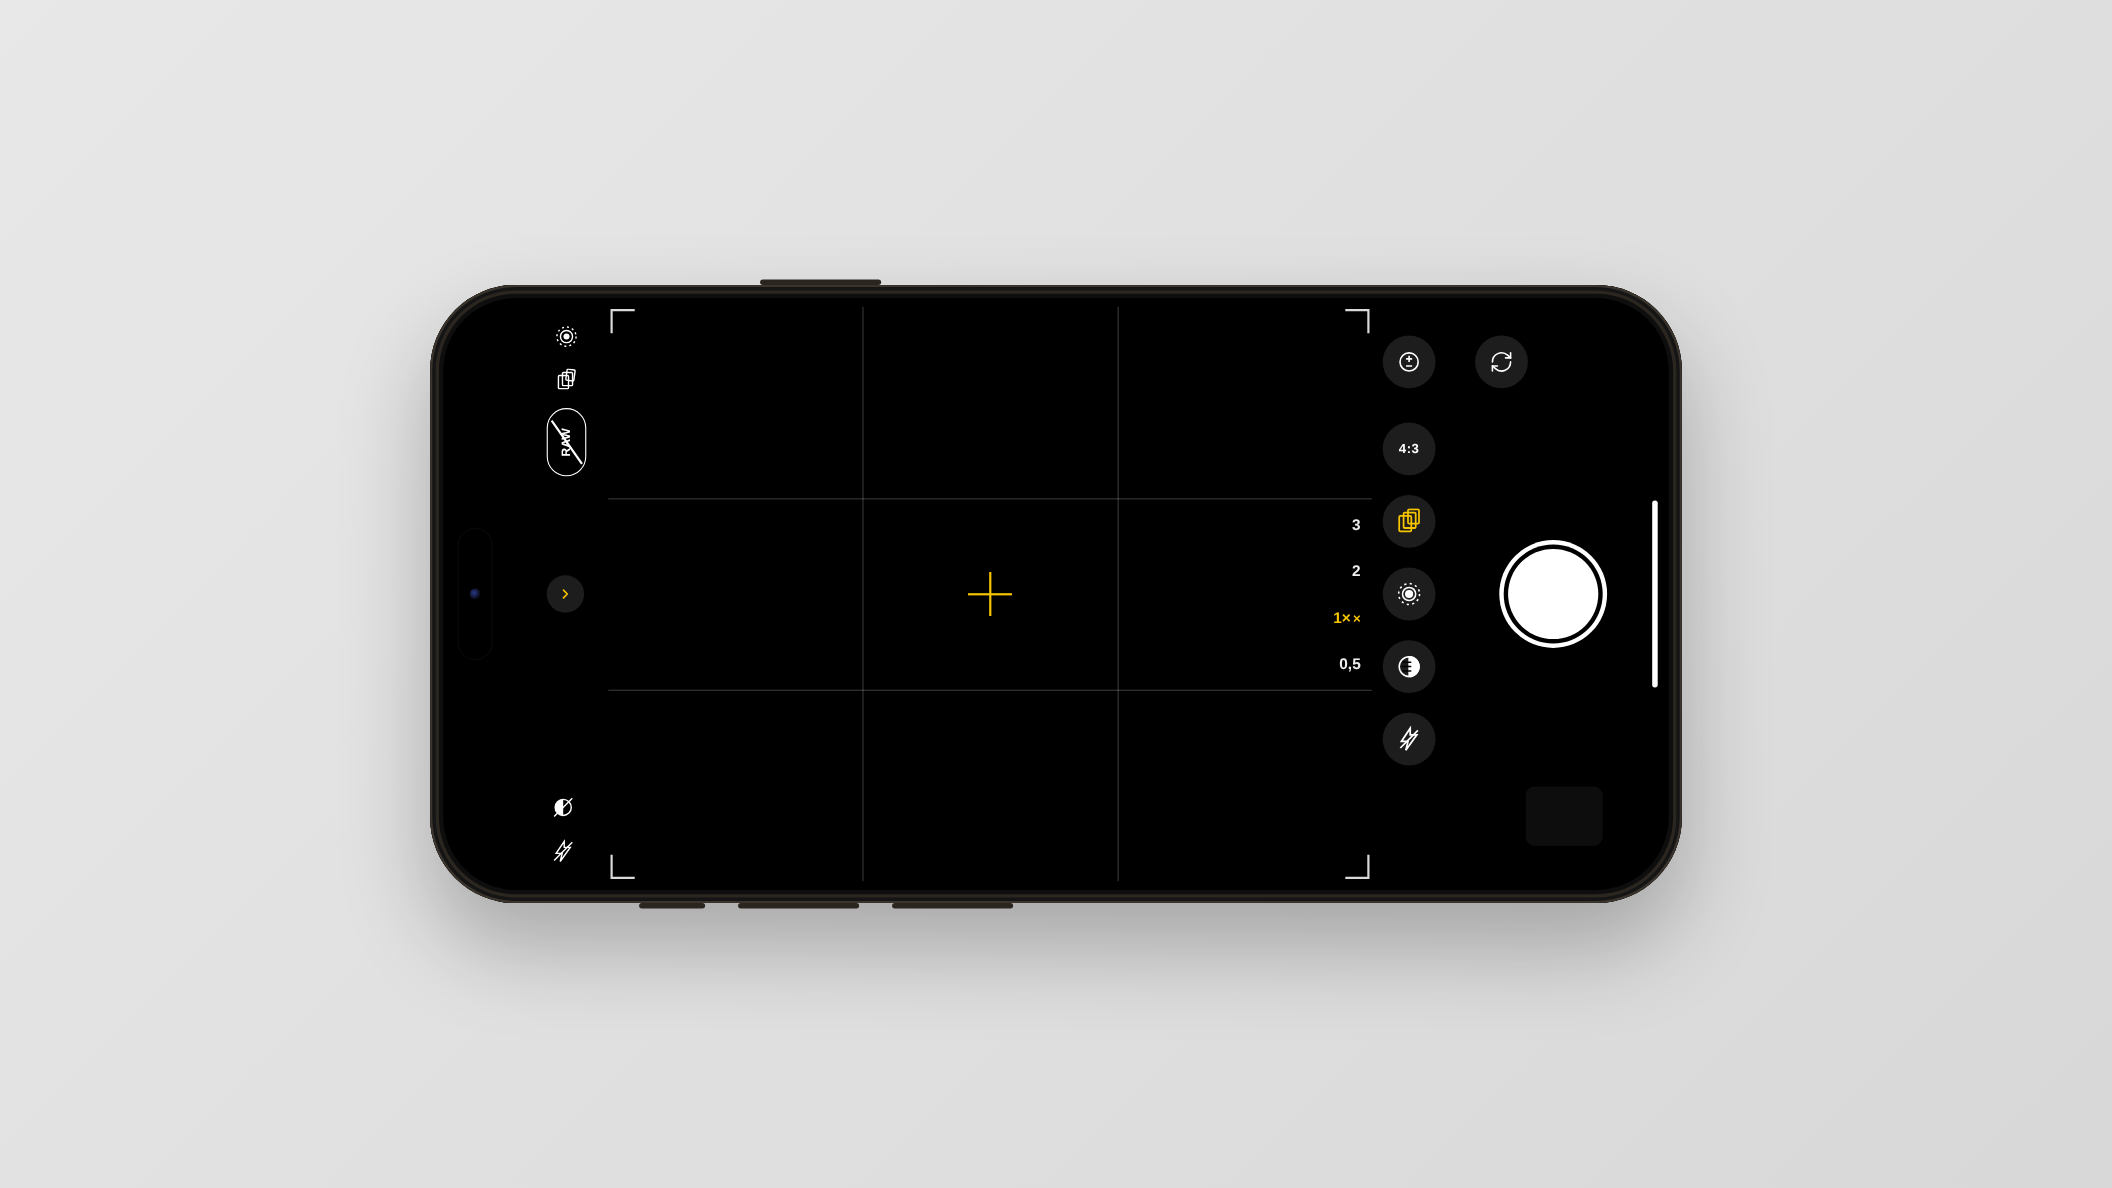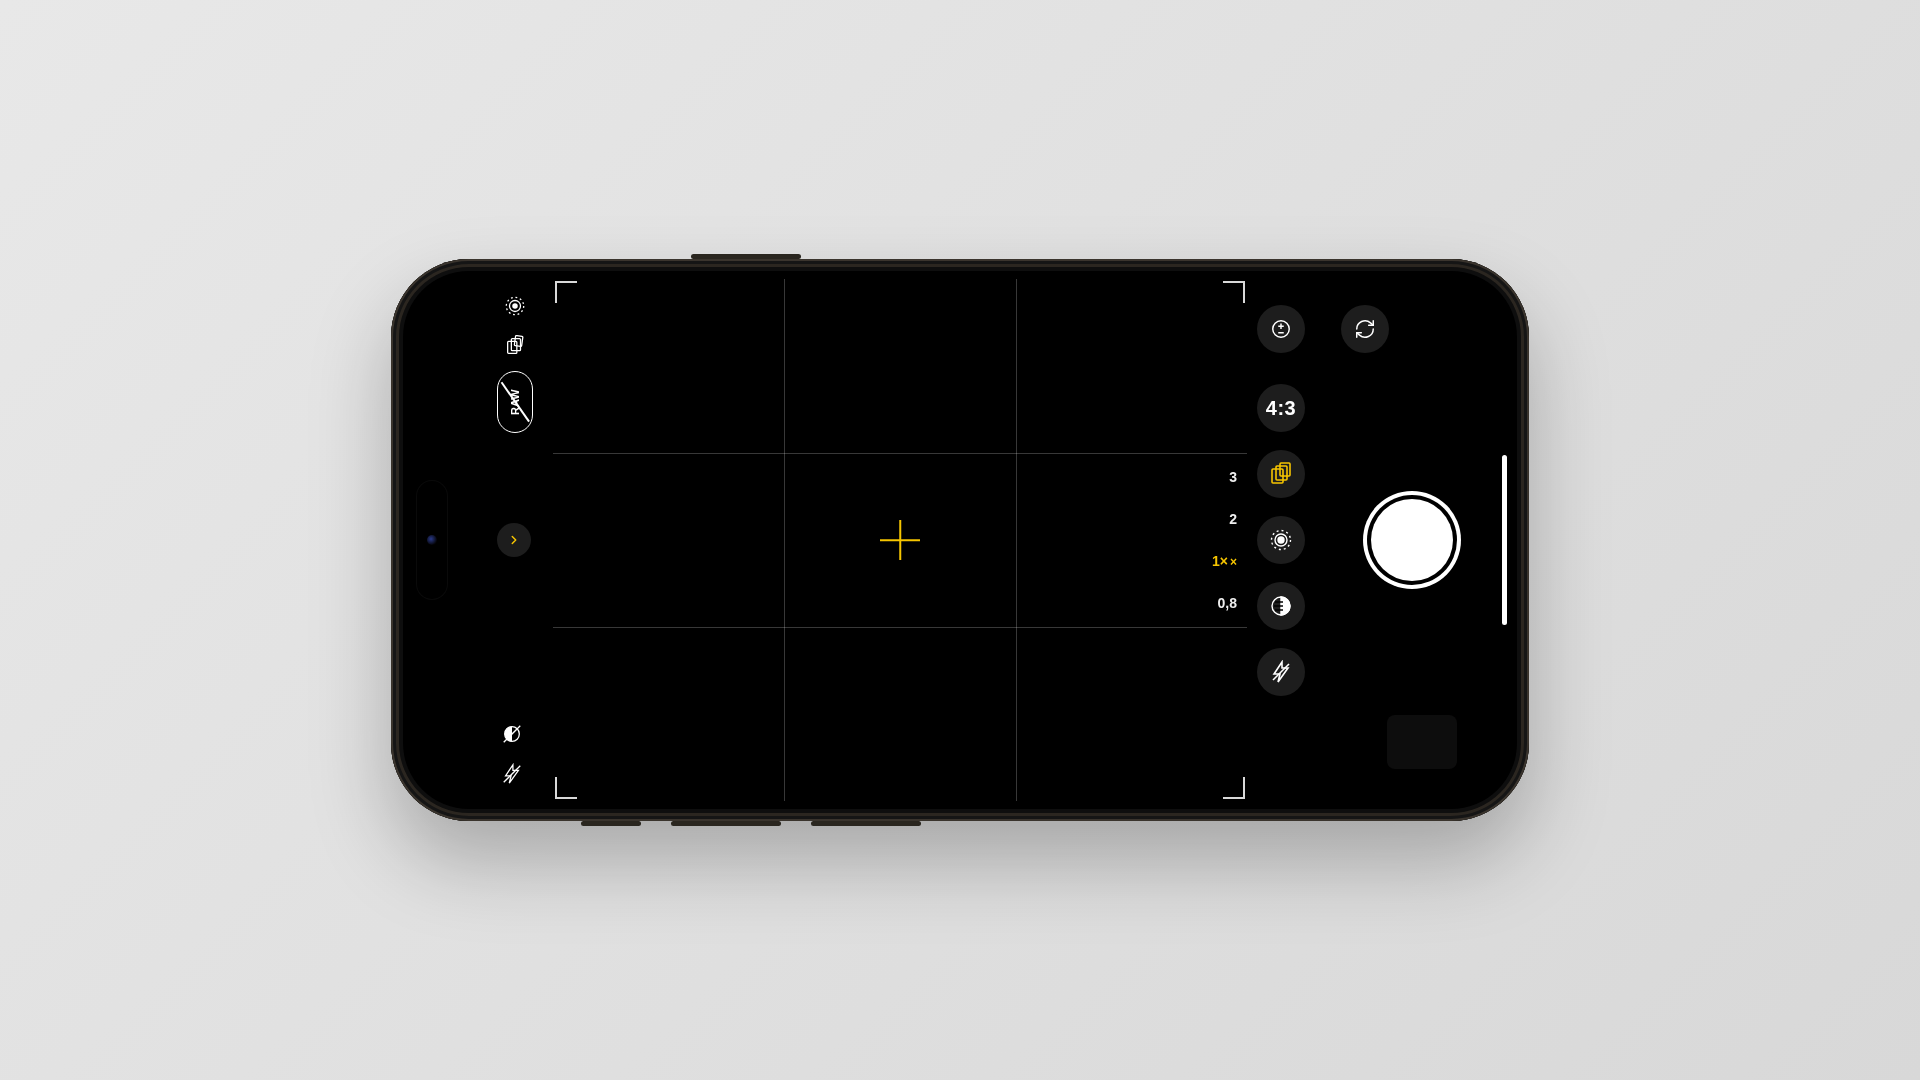--- a/index.html
+++ b/index.html
@@ -165,21 +165,21 @@
   }
   .rc-btn{
     width:48px;height:48px;border-radius:50%;
     background:#1d1d1d;
     display:flex;align-items:center;justify-content:center;
     color:#fff; font-size:16px; font-weight:600;
   }
   .rc-btn svg{width:24px;height:24px;}
   .rc-btn.active{ color:#f6c500; }
   .rc-btn.active svg *{ stroke:#f6c500; }
-  .aspect{ font-size:20px; letter-spacing:.5px;}
+  .aspect{ font-size:12px; letter-spacing:.5px;}
 
   .top-pair{
     position:absolute; left:10px; top:34px;
     display:flex; gap:36px;
   }
   .tp-btn{
     width:48px;height:48px;border-radius:50%;
     background:#1d1d1d;
     display:flex;align-items:center;justify-content:center;
   }
@@ -267,21 +267,21 @@
             <div class="corner c-tl"></div>
             <div class="corner c-tr"></div>
             <div class="corner c-bl"></div>
             <div class="corner c-br"></div>
             <div class="crosshair"></div>
 
             <div class="zoom-list">
               <div class="zoom-item">3</div>
               <div class="zoom-item">2</div>
               <div class="zoom-item active" data-suffix="×">1×</div>
-              <div class="zoom-item">0,8</div>
+              <div class="zoom-item">0,5</div>
             </div>
           </div>
         </div>
 
         <div class="right-col">
           <div class="top-pair">
             <div class="tp-btn">
               <svg viewBox="0 0 24 24" fill="none" stroke="#fff" stroke-width="1.6">
                   <circle cx="12" cy="12" r="9"></circle>
                   <line x1="9" y1="9" x2="15" y2="9"></line>

